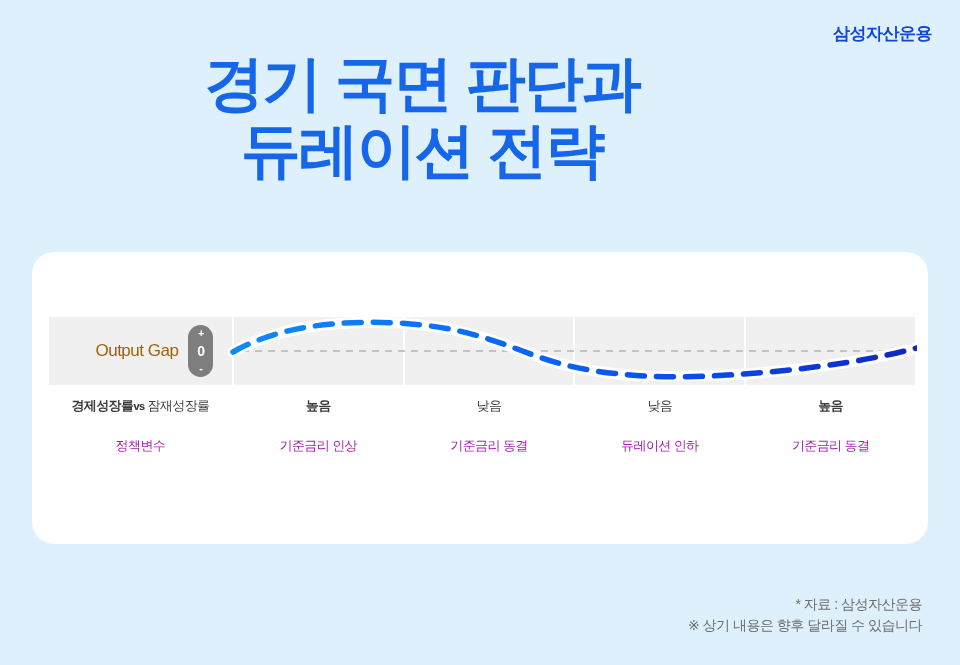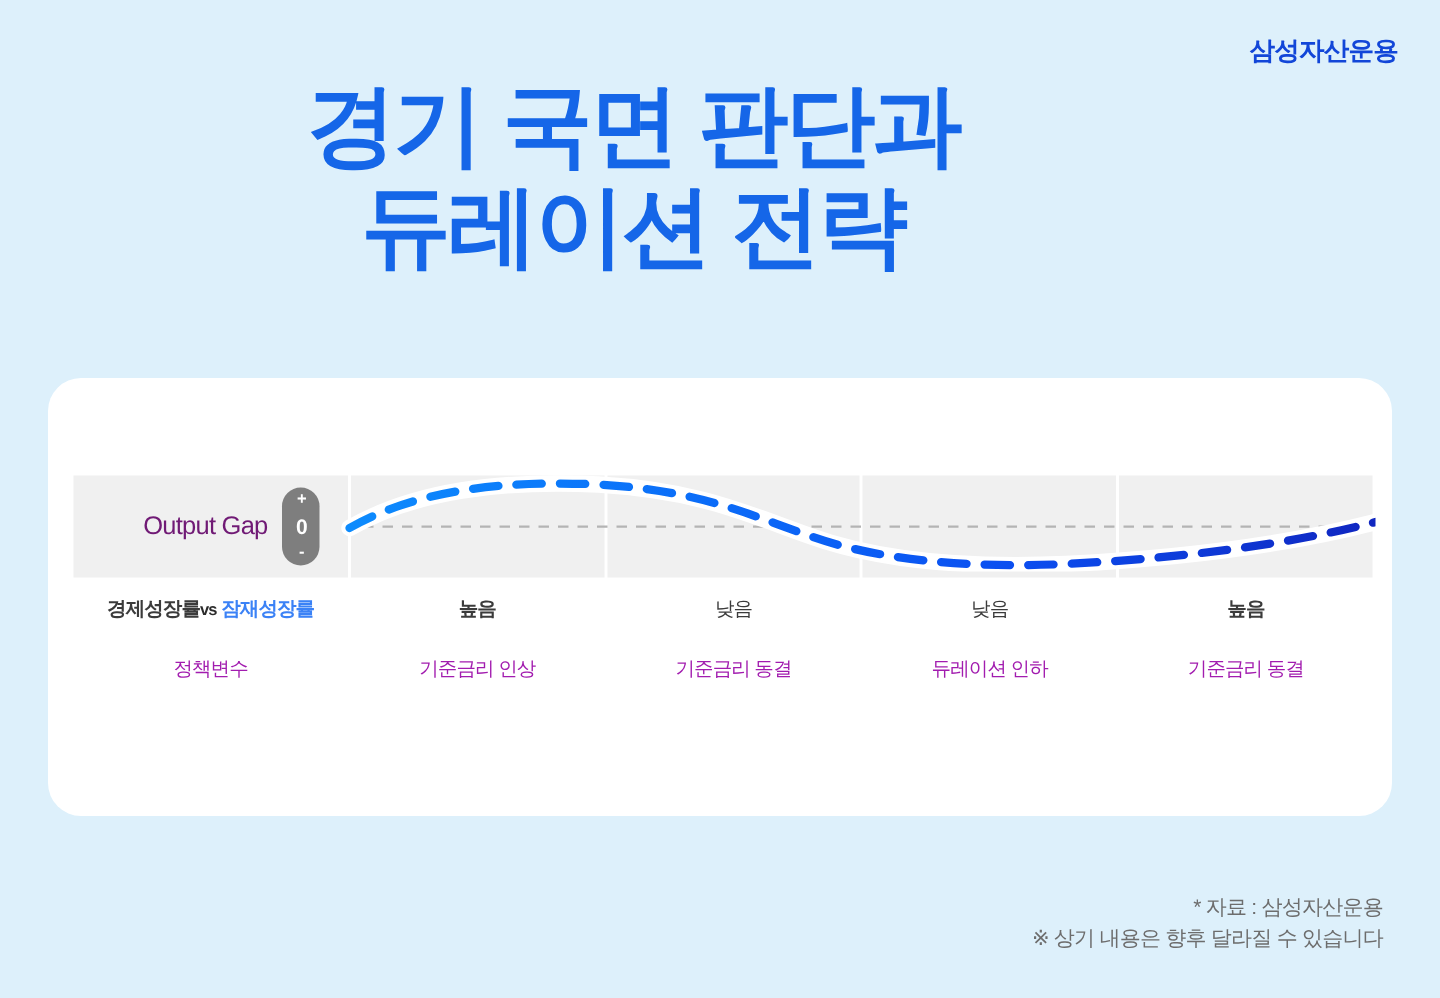--- a/index.html
+++ b/index.html
@@ -53,33 +53,33 @@
   .h2{background:#0b6cf8;}
   .h3{background:#0b4ef0;}
   .h4{background:#0c3fbd;}
   
   tr.gaprow td{height:66px;background:#f0f0f0;}
   .gapcell{position:relative;}
   .gaplabel{
     display:flex;align-items:center;justify-content:center;
     gap:10px;height:100%;
   }
-  .gaptext{font-size:17px;color:#701a75;letter-spacing:-0.5px;margin-left:28px;}
+  .gaptext{font-size:17px;color:#a16207;letter-spacing:-0.5px;margin-left:28px;}
   .pill{
     width:25px;height:52px;border-radius:13px;background:#7e7e7e;
     display:flex;flex-direction:column;align-items:center;
     justify-content:space-between;padding:3px 0;box-sizing:border-box;
     color:#fff;
   }
   .pill span{font-size:11px;font-weight:bold;line-height:1;}
   .pill .zero{font-size:14px;}
   
   tr.datarow td{height:36px;font-size:13px;}
   .rowlabel{font-weight:bold;color:#2b2b2b;font-size:13px;}
-  .rowlabel .sub{font-weight:bold;color:#3b82f6;}
+  .rowlabel .sub{font-weight:normal;color:#404040;}
   .rowlabel .vs{font-weight:bold;color:#2b2b2b;font-size:11px;}
   .v-high{color:#1a5ff0;font-weight:bold;}
   .v-low{color:#9a9a9a;}
   .v-plain{color:#3b3b3b;}
   tr.policy td{color:#a21caf;}
   
   tr.strat td{height:34px;font-weight:bold;color:#ffffff;font-size:14px;}
   .s-label{background:#8a8a8a;}
   .s1{background:#0d8bfd;}
   .s2{background:#1046ef;}

